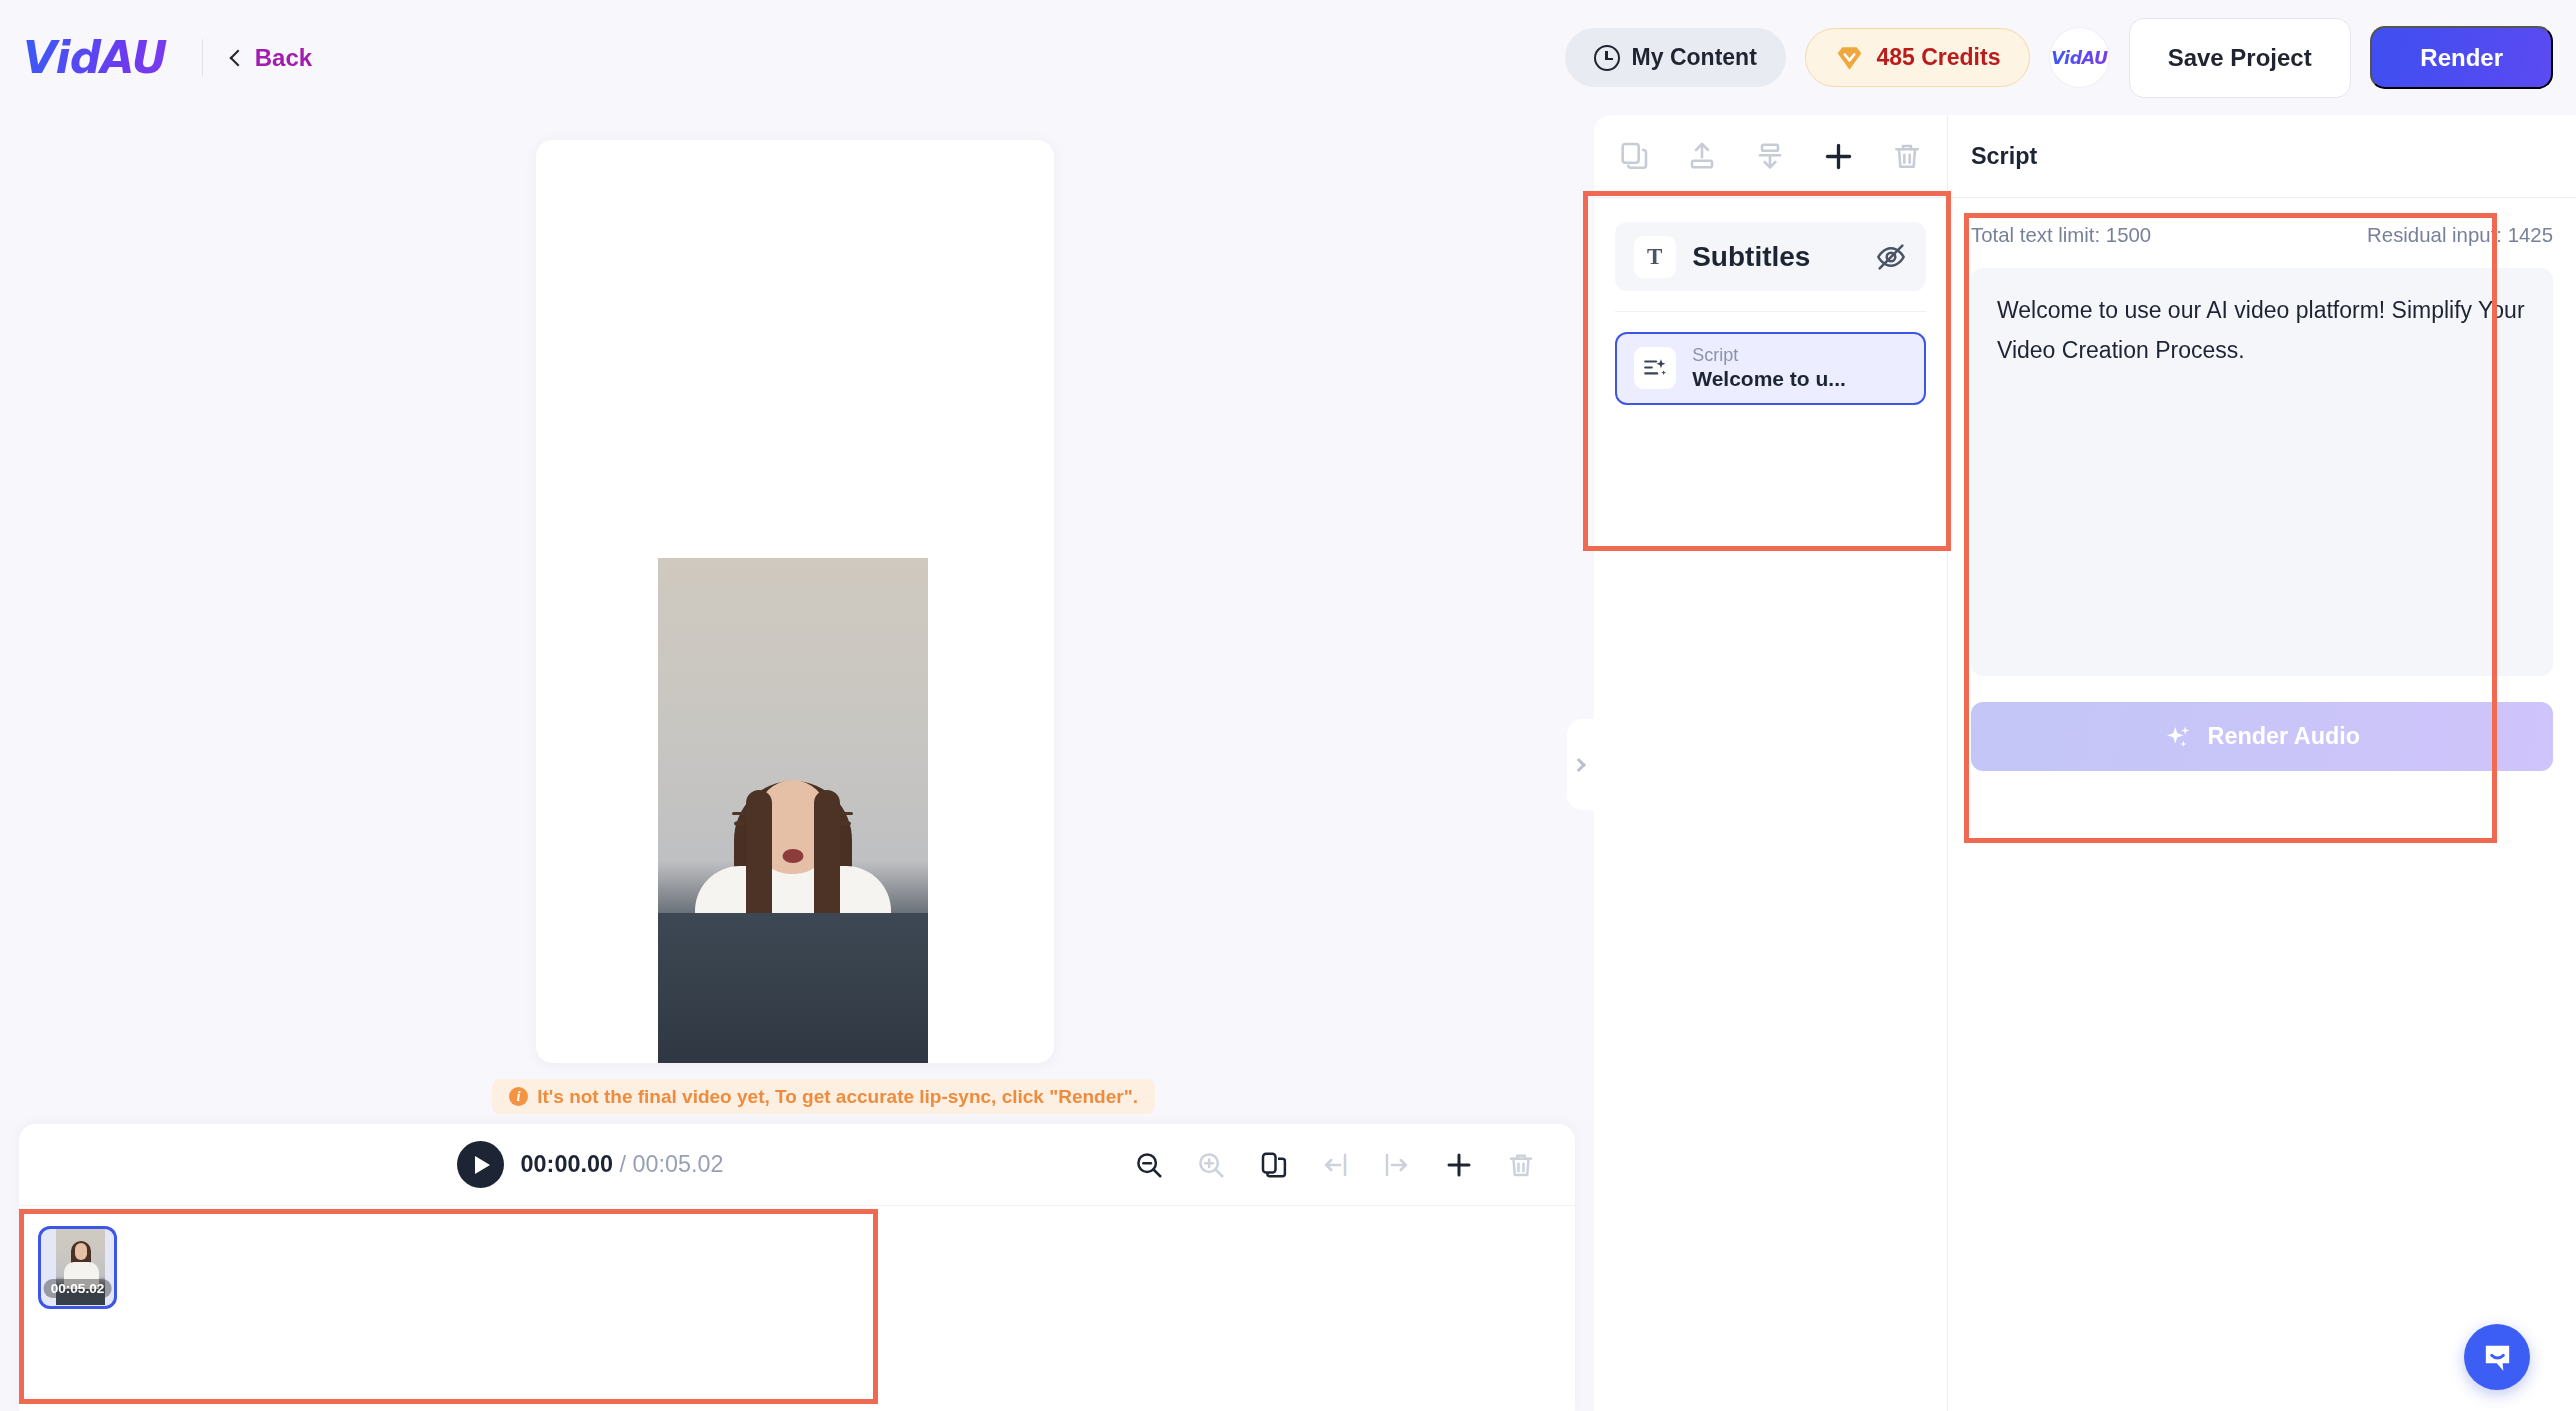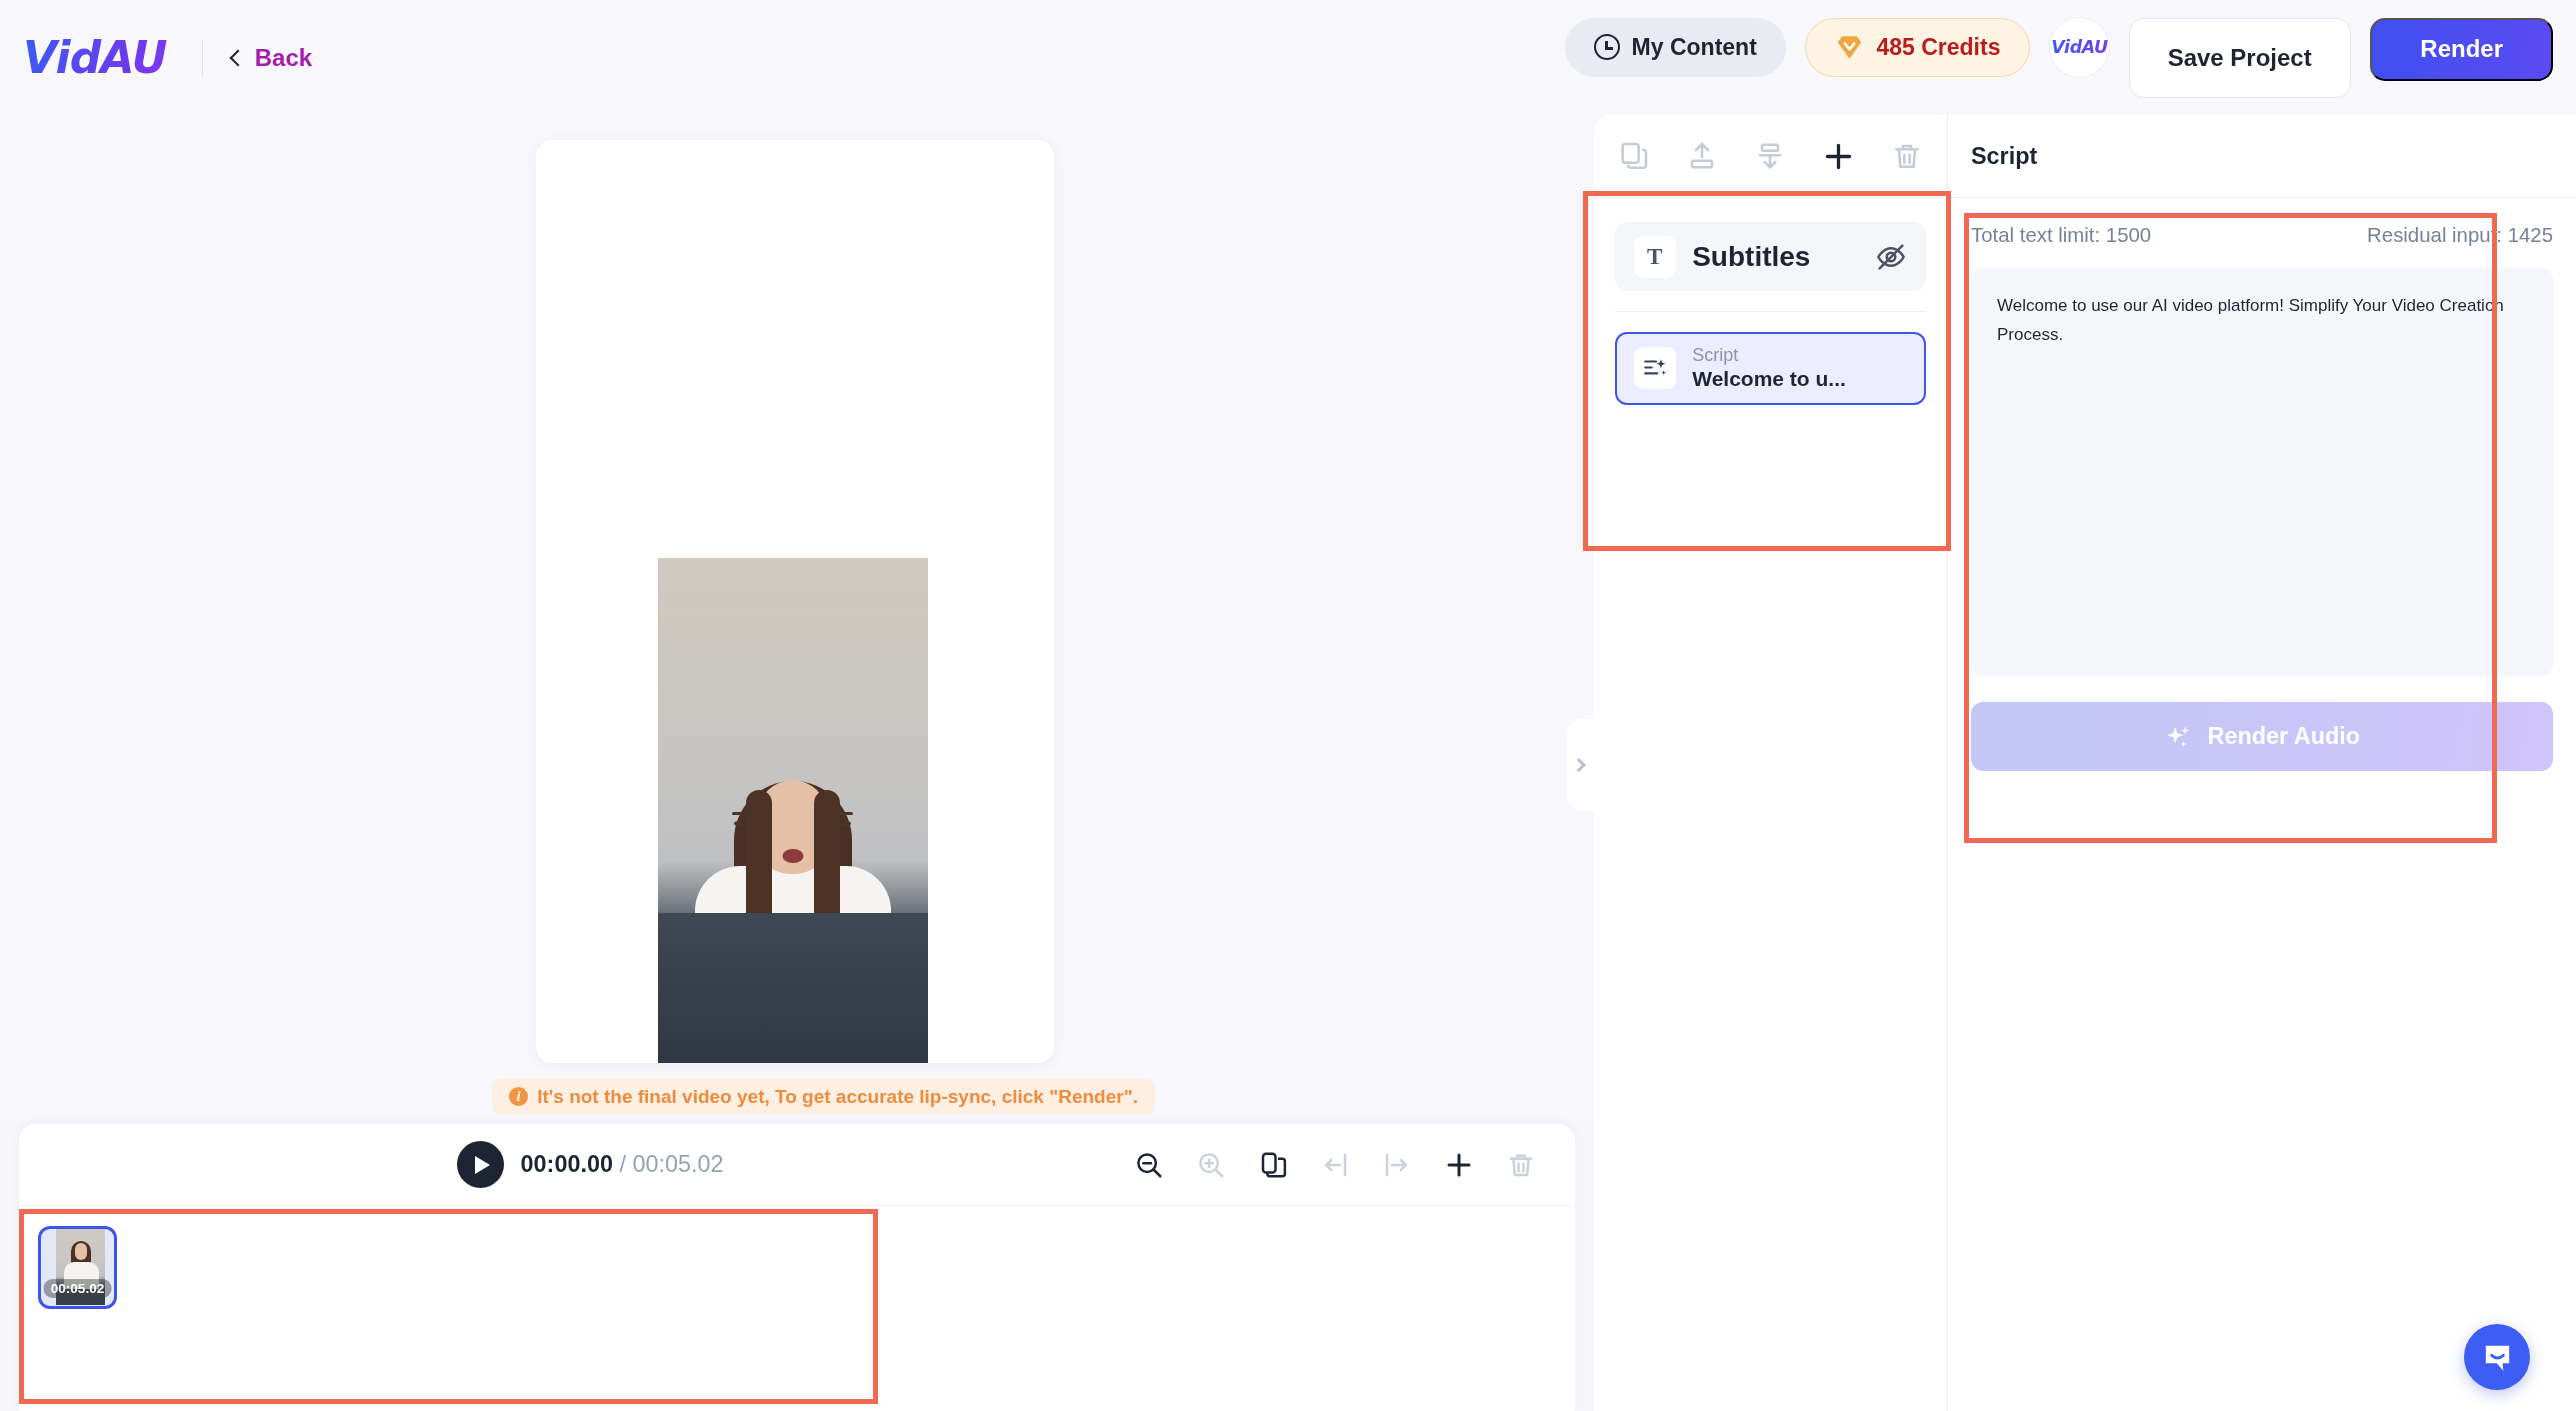--- a/index.html
+++ b/index.html
@@ -28,21 +28,21 @@
     line-height: 1;
   }
   .topdiv { width: 1.5px; height: 38px; background: #e2e2ec; margin: 0 29px 0 35px; }
   .backbtn {
     display: flex; align-items: center; gap: 10.6px;
     font-size: 24px; font-weight: 700; color: #a21caf;
     cursor: pointer;
     text-align: right;
   }
   .chev-l { display:block; width:12px; height:12px; border-left:2.6px solid #23262f; border-bottom:2.6px solid #23262f; transform: rotate(45deg); }
-  .topright { margin-left: auto; display: flex; align-items: flex-start; gap: 19.6px; margin-right: 23px; }
+  .topright { margin-left: auto; display: flex; align-items: center; gap: 19.6px; margin-right: 23px; }
 
   .pill {
     display: flex; align-items: center; gap: 12px;
     height: 59px; padding: 0 29px; border-radius: 30px;
     font-size: 23px; font-weight: 600;
     cursor: pointer; white-space: nowrap;
   }
   .pill.mycontent { background: #e8ebf2; color: #1f2430; }
   .pill.credits { background: #fdf4e3; border: 1.5px solid #f6d9a5; color: #b91c1c; }
   .clock-ico { width: 26px; height: 26px; border: 2.3px solid #1f2430; border-radius: 50%; position: relative; }
@@ -193,21 +193,21 @@
   .layer-eye { flex:none; cursor:pointer; }
   .layers-divider { height: 1.5px; background: #eef0f4; margin: 19.6px 0; }
 
   .script-col { position:absolute; left:353px; top:0; right:0; height:100%; border-left: 1.5px solid #eceff3; }
   .script-head { height:83px; border-bottom:1.5px solid #eceff3; display:flex; align-items:center; padding-left: 23px; }
   .script-title { font-size: 23.4px; font-weight: 700; color:#1d2433; }
   .script-body { padding: 26px 23px 0 23px; }
   .script-meta { display:flex; justify-content:space-between; font-size:20.4px; color:#78819a; margin-bottom: 21px; }
   .script-textarea {
     height: 408px; background:#f5f6fa; border-radius: 12px;
-    padding: 23px 26px; font-size: 17px; line-height: 1.72; color:#1d2433;
+    padding: 23px 26px; font-size: 23px; line-height: 1.72; color:#1d2433;
     cursor: text;
   }
   .render-audio {
     margin-top: 26px; height: 69px; border-radius: 12px;
     background: linear-gradient(100deg,#c3c6f7,#cfc4fb);
     color:#fff; font-size:23.4px; font-weight:700;
     display:flex; align-items:center; justify-content:center; gap:13.6px;
     cursor: pointer;
   }
 

